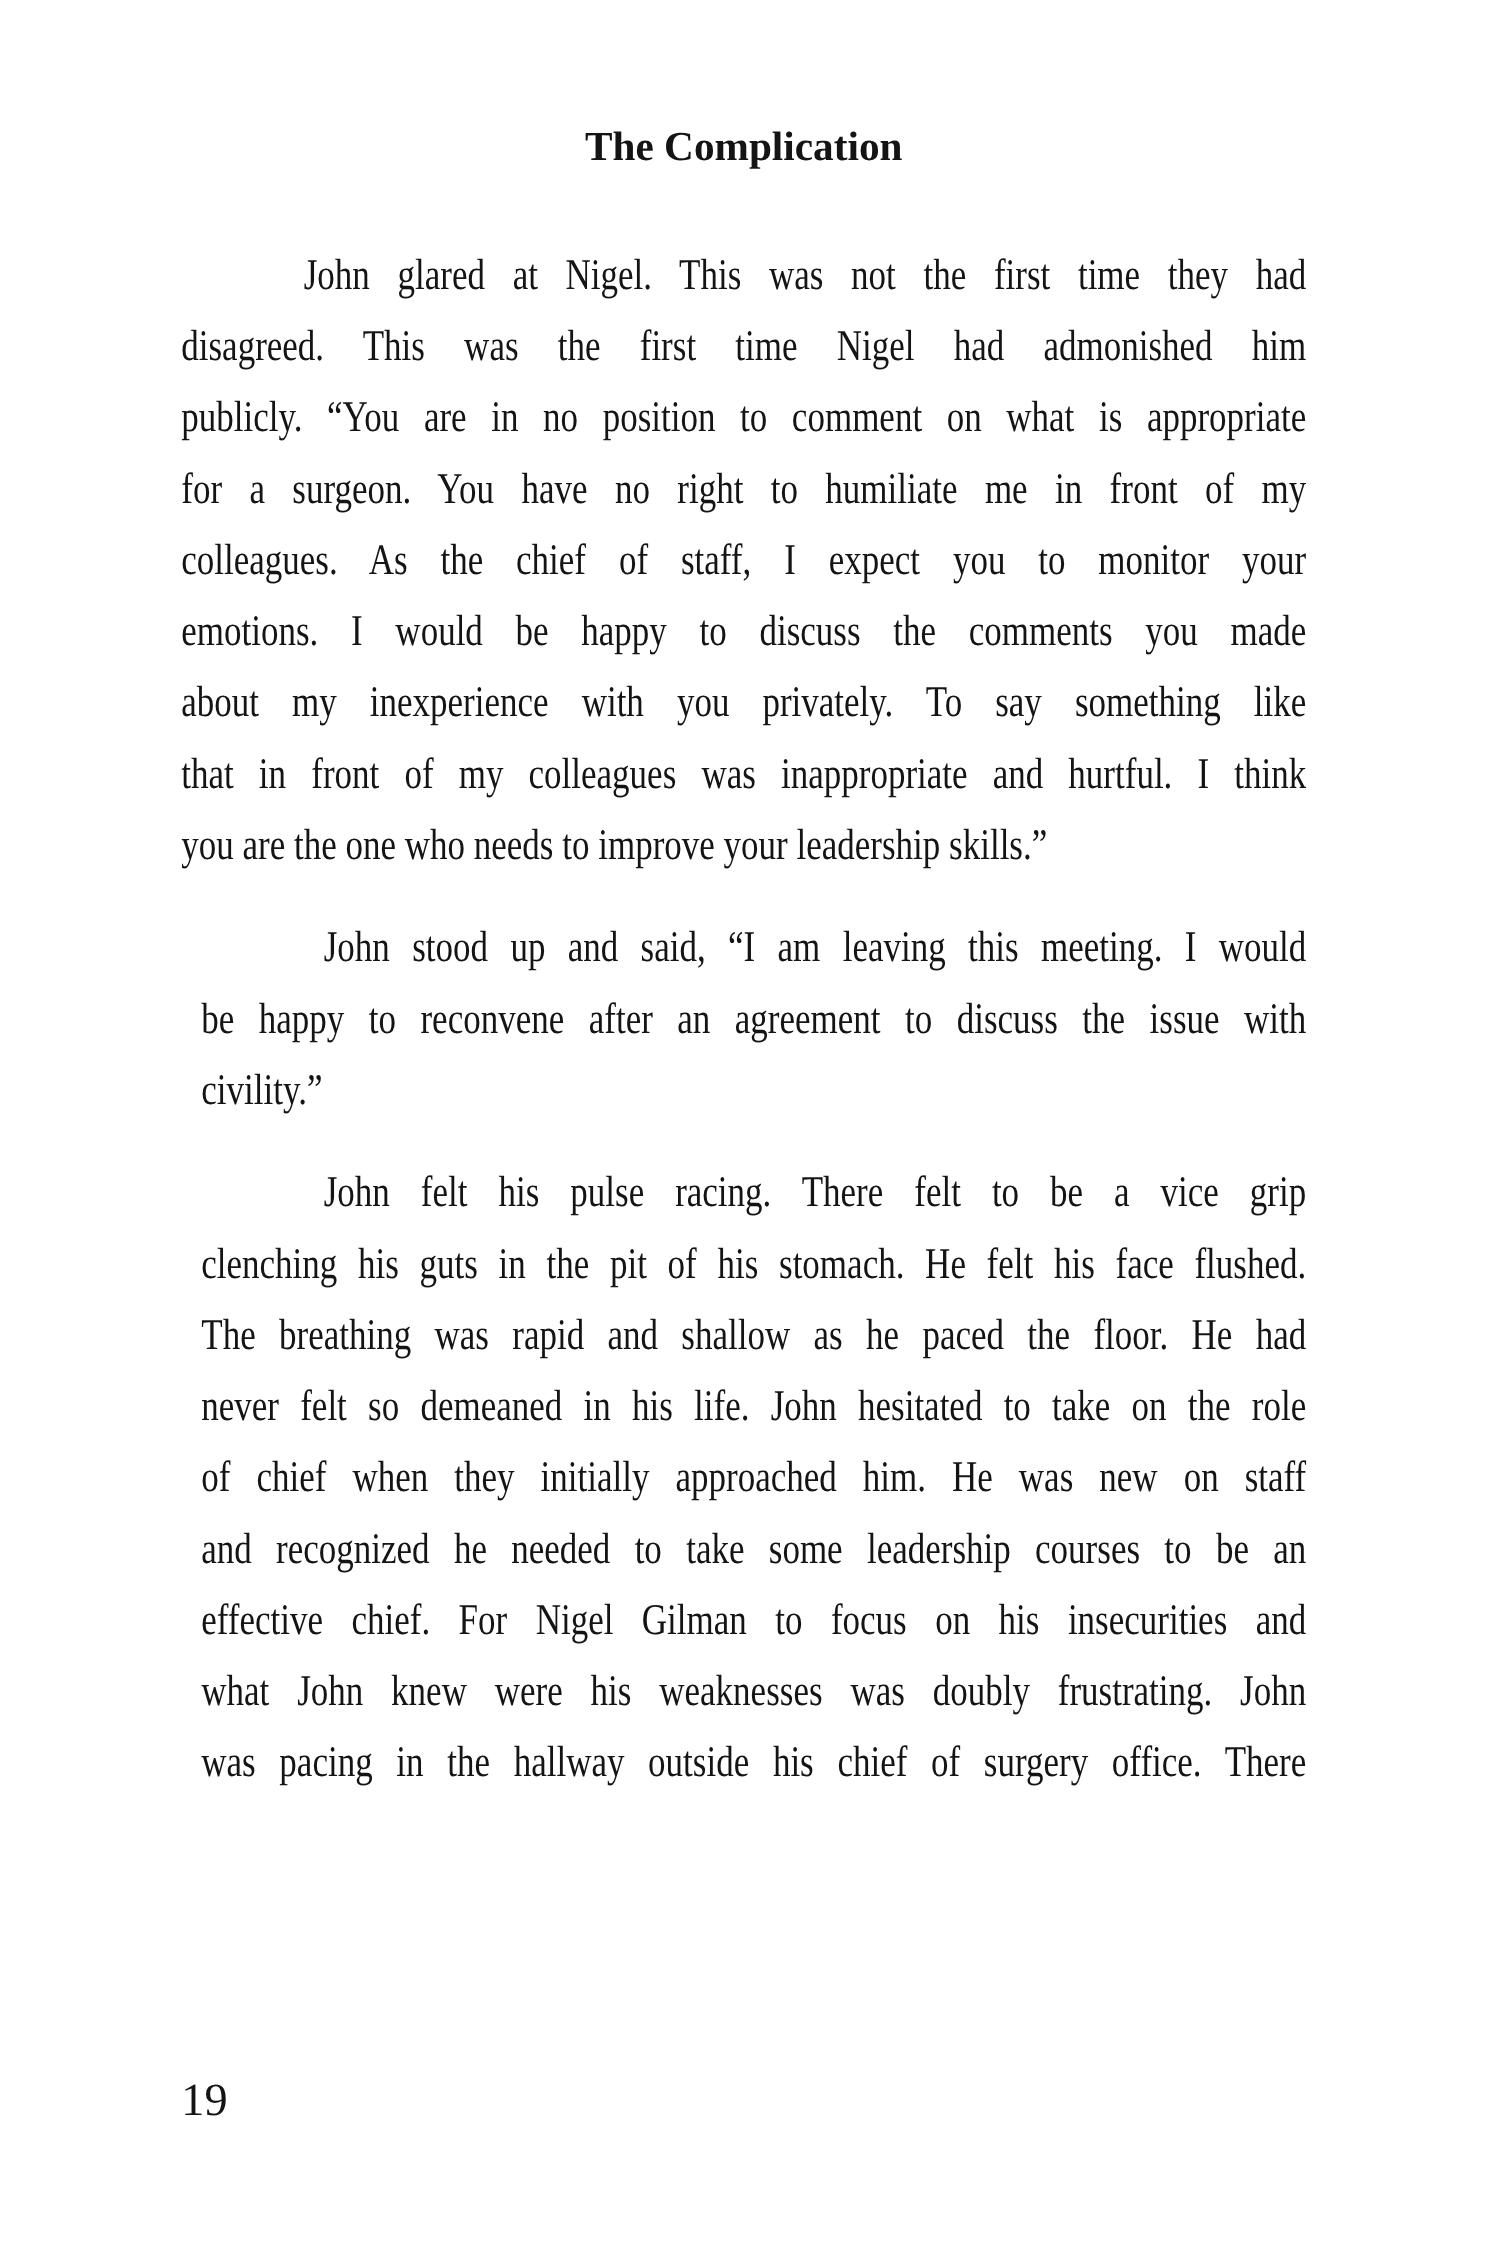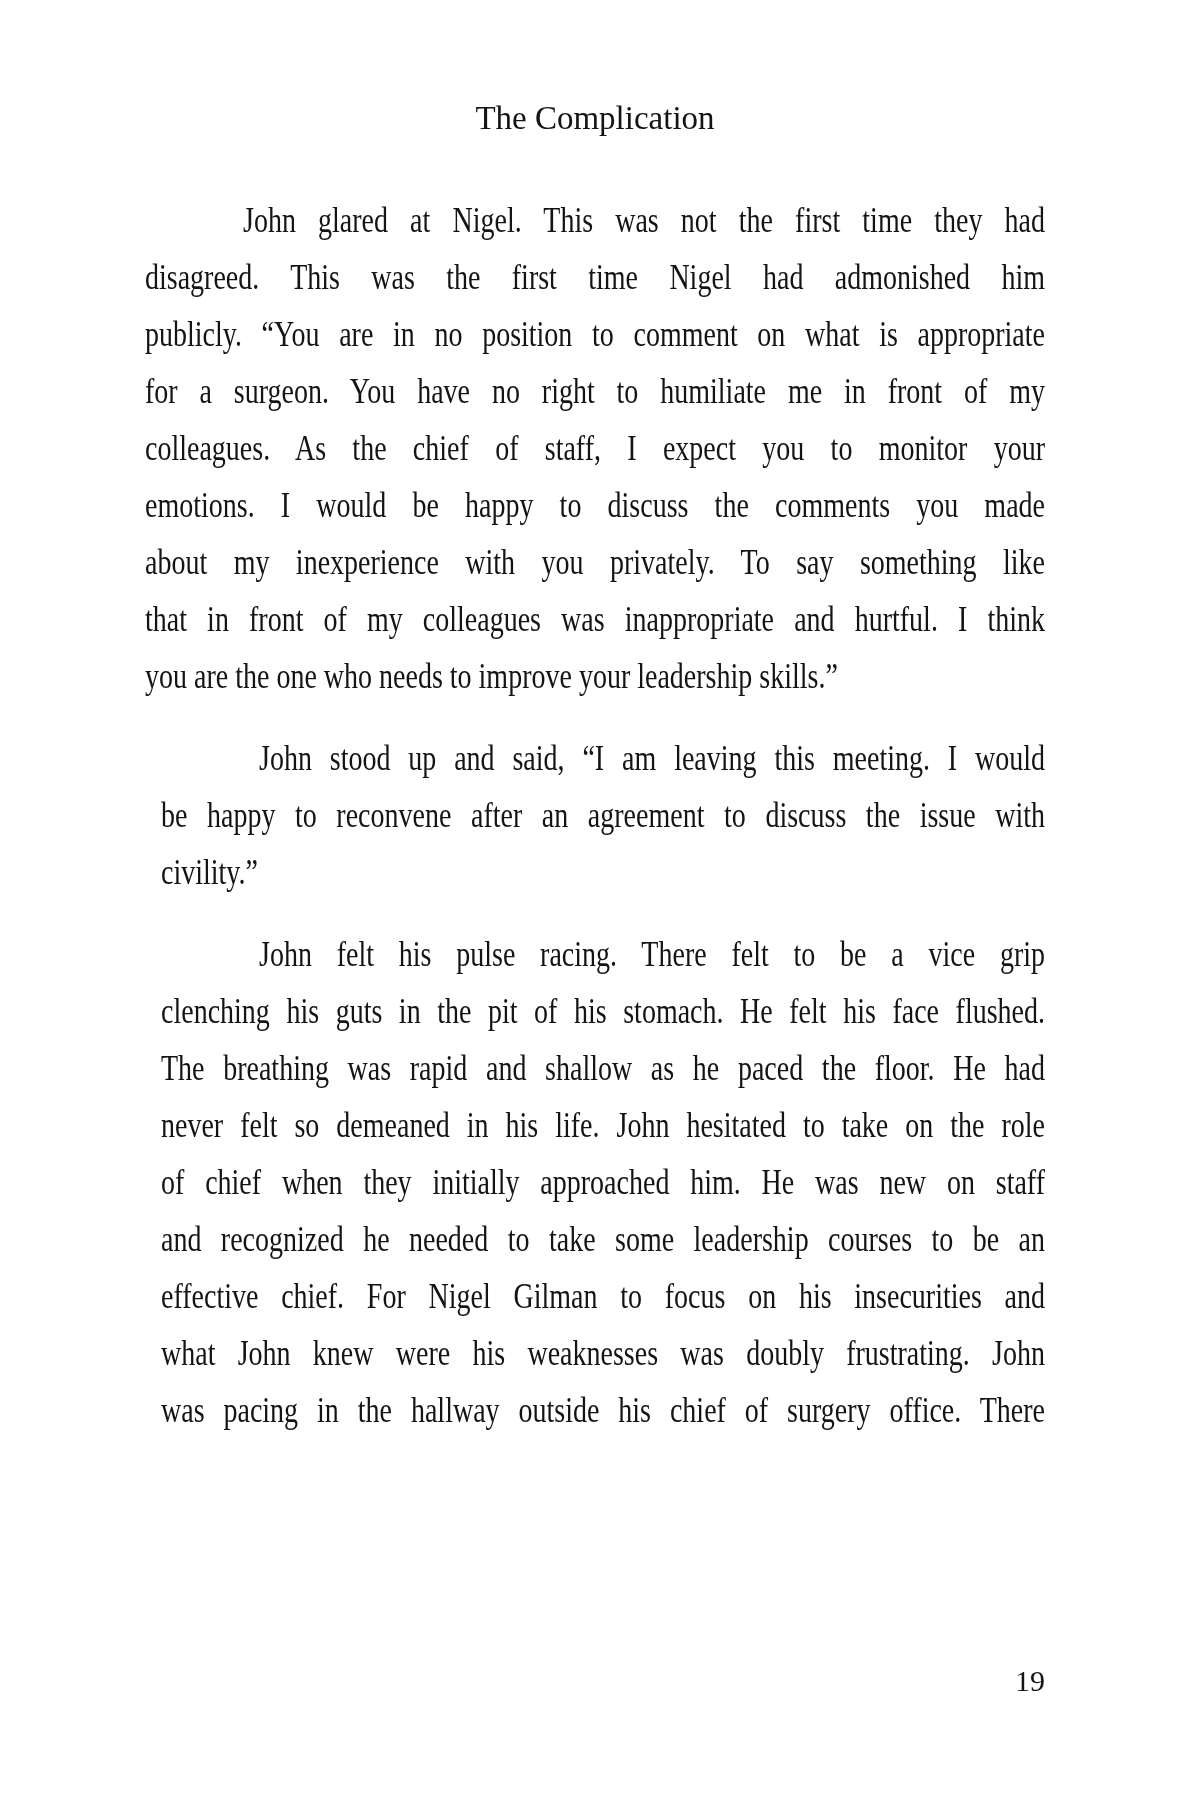--- a/index.html
+++ b/index.html
@@ -17,21 +17,21 @@
     color: #141414;
   }
   .content {
     padding-left: 145px;
     padding-right: 155px; 
   }
   .title {
     margin: 0;
     margin-top: 96px;
     font-size: 33px;
-    font-weight: normal;
+    font-weight: bold;
     line-height: 44px;
     text-align: center;
   }
   .body {
     margin-top: 52px;
     font-size: 28px;
   }
   .para {
     margin: 0;
   }
@@ -53,23 +53,23 @@
     padding-left: 98px; 
   }
   .line.last {
     text-align-last: left; 
   }
   .page-number {
     position: absolute;
     top: 1652px;
     left: 145px;
     width: 900px;
-    font-size: 30px;
+    font-size: 37px;
     line-height: 57px;
-    text-align: right;
+    text-align: left;
   }
 </style>
 </head>
 <body>
 
 <div class="page">
   <div class="content">
     <h1 class="title">The Complication</h1>
     <div class="body">
         <div class="para">

